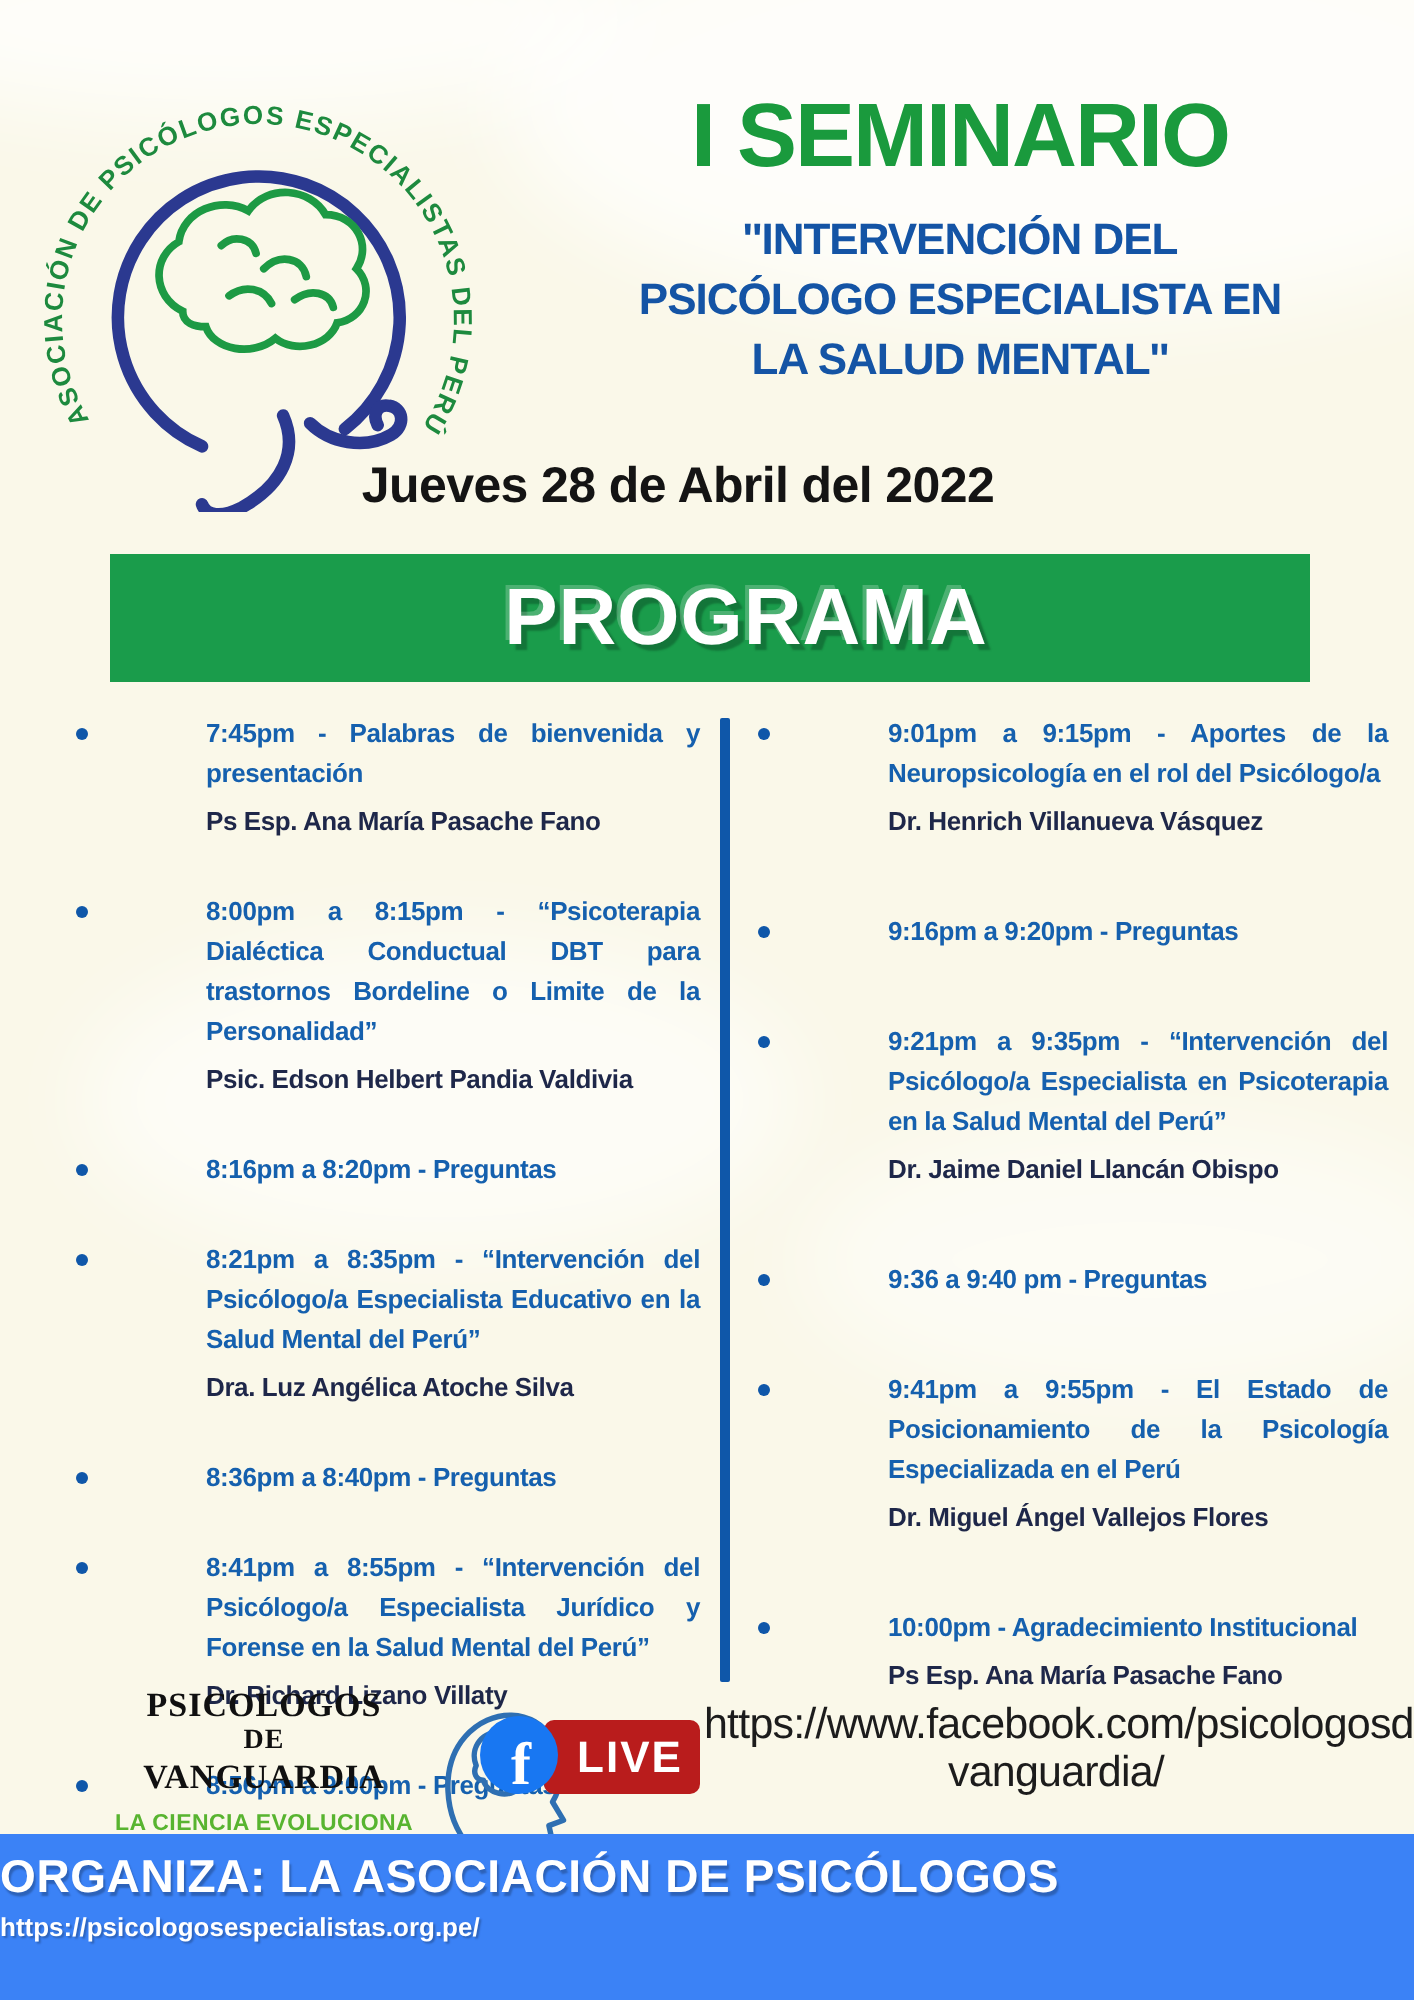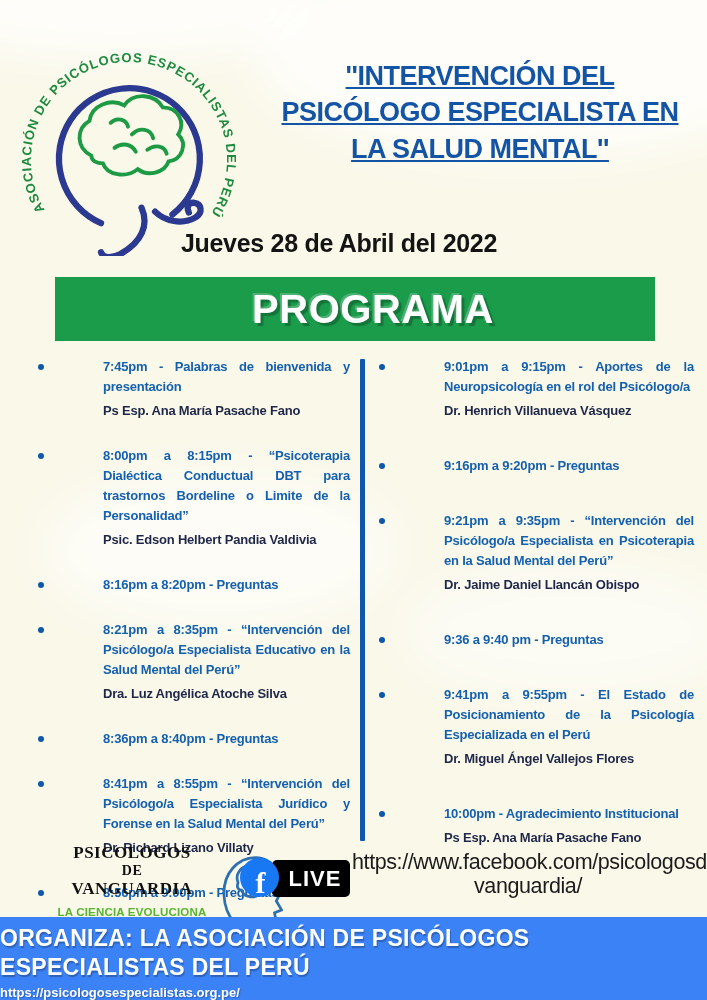--- a/index.html
+++ b/index.html
@@ -14,21 +14,21 @@
   .blob2 { left:-80px; top:-40px; width:400px; height:100px; }
   .blob3 { left:40px; top:470px; width:360px; height:160px; background:rgba(255,255,255,0.6); }
   .blob4 { left:400px; top:560px; width:340px; height:140px; background:rgba(255,255,255,0.5); }
 
   
   .org-logo { position:absolute; left:18px; top:34px; width:222px; height:222px; }
 
   
   .title-block { position:absolute; left:262px; top:44px; width:436px; text-align:center; }
   .seminar-title { font-size:45px; font-weight:700; letter-spacing:-1px; color:#1a9a3d; line-height:1.05; }
-  .seminar-subtitle { margin-top:14px; color:#1454a5; font-weight:700; font-size:27px; letter-spacing:-0.5px; line-height:1.35;text-decoration:underline; }
+  .seminar-subtitle { margin-top:14px; color:#1454a5; font-weight:700; font-size:22px; letter-spacing:-0.5px; line-height:1.35; }
   .seminar-subtitle span { display:block; }
   .event-date { position:absolute; left:0; top:229px; width:678px; text-align:center;
     font-size:25px; font-weight:700; letter-spacing:-0.3px; color:#141414; }
 
   
   .banner { position:absolute; left:55px; top:277px; width:600px; height:64px;
     background:#1a9c4b; display:flex; align-items:center; justify-content:center; }
   .banner span { color:#ffffff; font-size:40px; font-weight:700; letter-spacing:0.5px;
     text-shadow:-2px -2px 0 rgba(255,255,255,0.22), 3px 3px 1px rgba(10,70,35,0.45);padding-left:36px; }
 
@@ -50,21 +50,21 @@
   .vanguardia { position:absolute; left:56px; top:841px; display:flex; align-items:flex-start; }
   .vg-text { width:152px; text-align:center; padding-top:2px; }
   .vg-name { font-family:"Liberation Serif", serif; font-weight:700; color:#101010;
     font-size:17px; line-height:1.15; letter-spacing:0.5px; }
   .vg-name .vg-de { font-size:14px; }
   .vg-tag { margin-top:7px; color:#58b430; font-weight:700; font-size:11.5px; line-height:1.35; letter-spacing:0.2px; }
   .vg-head { width:78px; height:100px; margin-left:2px; }
 
   
   .fb-live { position:absolute; left:240px; top:857px; width:115px; height:42px; }
-  .live-badge { position:absolute; left:32px; top:3px; width:78px; height:37px; background:#000000;
+  .live-badge { position:absolute; left:32px; top:3px; width:78px; height:37px; background:#b91c1c;
     border-radius:5px; display:flex; align-items:center; justify-content:center; padding-left:8px; }
   .live-badge span { color:#ffffff; font-weight:700; font-size:22px; letter-spacing:1px; }
   .fb-circle { position:absolute; left:0; top:1px; width:39px; height:39px; border-radius:50%;
     background:#1877f2; display:flex; align-items:flex-end; justify-content:center; overflow:hidden; }
   .fb-circle span { color:#ffffff; font-weight:700; font-size:30px; line-height:0.95;
     font-family:"Liberation Serif", serif; transform:translateX(1px); }
   .fb-url { position:absolute; left:352px; top:851px; width:352px; text-align:center;
     color:#1c1c1c; font-size:21.5px; letter-spacing:-0.4px; line-height:1.1; }
 
   
@@ -100,20 +100,21 @@
     <g stroke="#1d9a44" stroke-width="4" fill="none" stroke-linecap="round">
       <path d="M 76,126 C 60,118 60,98 74,90 C 76,74 96,66 110,74 C 120,60 142,62 150,76 C 166,76 174,92 166,104 C 176,114 170,130 156,132 C 152,144 134,148 124,140 C 112,150 92,146 88,134 C 82,134 76,132 76,126 Z"></path>
       <path d="M 96,92 C 102,86 112,88 114,96"></path>
       <path d="M 118,104 C 126,96 138,98 140,108"></path>
       <path d="M 100,118 C 108,112 118,114 122,122"></path>
       <path d="M 134,120 C 142,114 152,116 154,124"></path>
     </g>
   </svg>
 
   <div class="title-block">
+    <div class="seminar-title">I SEMINARIO</div>
     <div class="seminar-subtitle">
       <span>''INTERVENCIÓN DEL</span>
       <span>PSICÓLOGO ESPECIALISTA EN</span>
       <span>LA SALUD MENTAL''</span>
     </div>
   </div>
   <div class="event-date">Jueves 28 de Abril del 2022</div>
 
   <div class="banner">
     <span>PROGRAMA</span>
@@ -243,17 +244,16 @@
       <span>f</span>
     </div>
   </div>
   <div class="fb-url">
     <div>https://www.facebook.com/psicologosde</div>
     <div>vanguardia/</div>
   </div>
 
   <div class="footer">
     <div class="footer-line">ORGANIZA: LA ASOCIACIÓN DE PSICÓLOGOS</div>
-    <div class="footer-line">ESPECIALISTAS DEL PERÚ</div>
     <div class="footer-url">https://psicologosespecialistas.org.pe/</div>
   </div>
 
 </div>
 
 </body></html>

